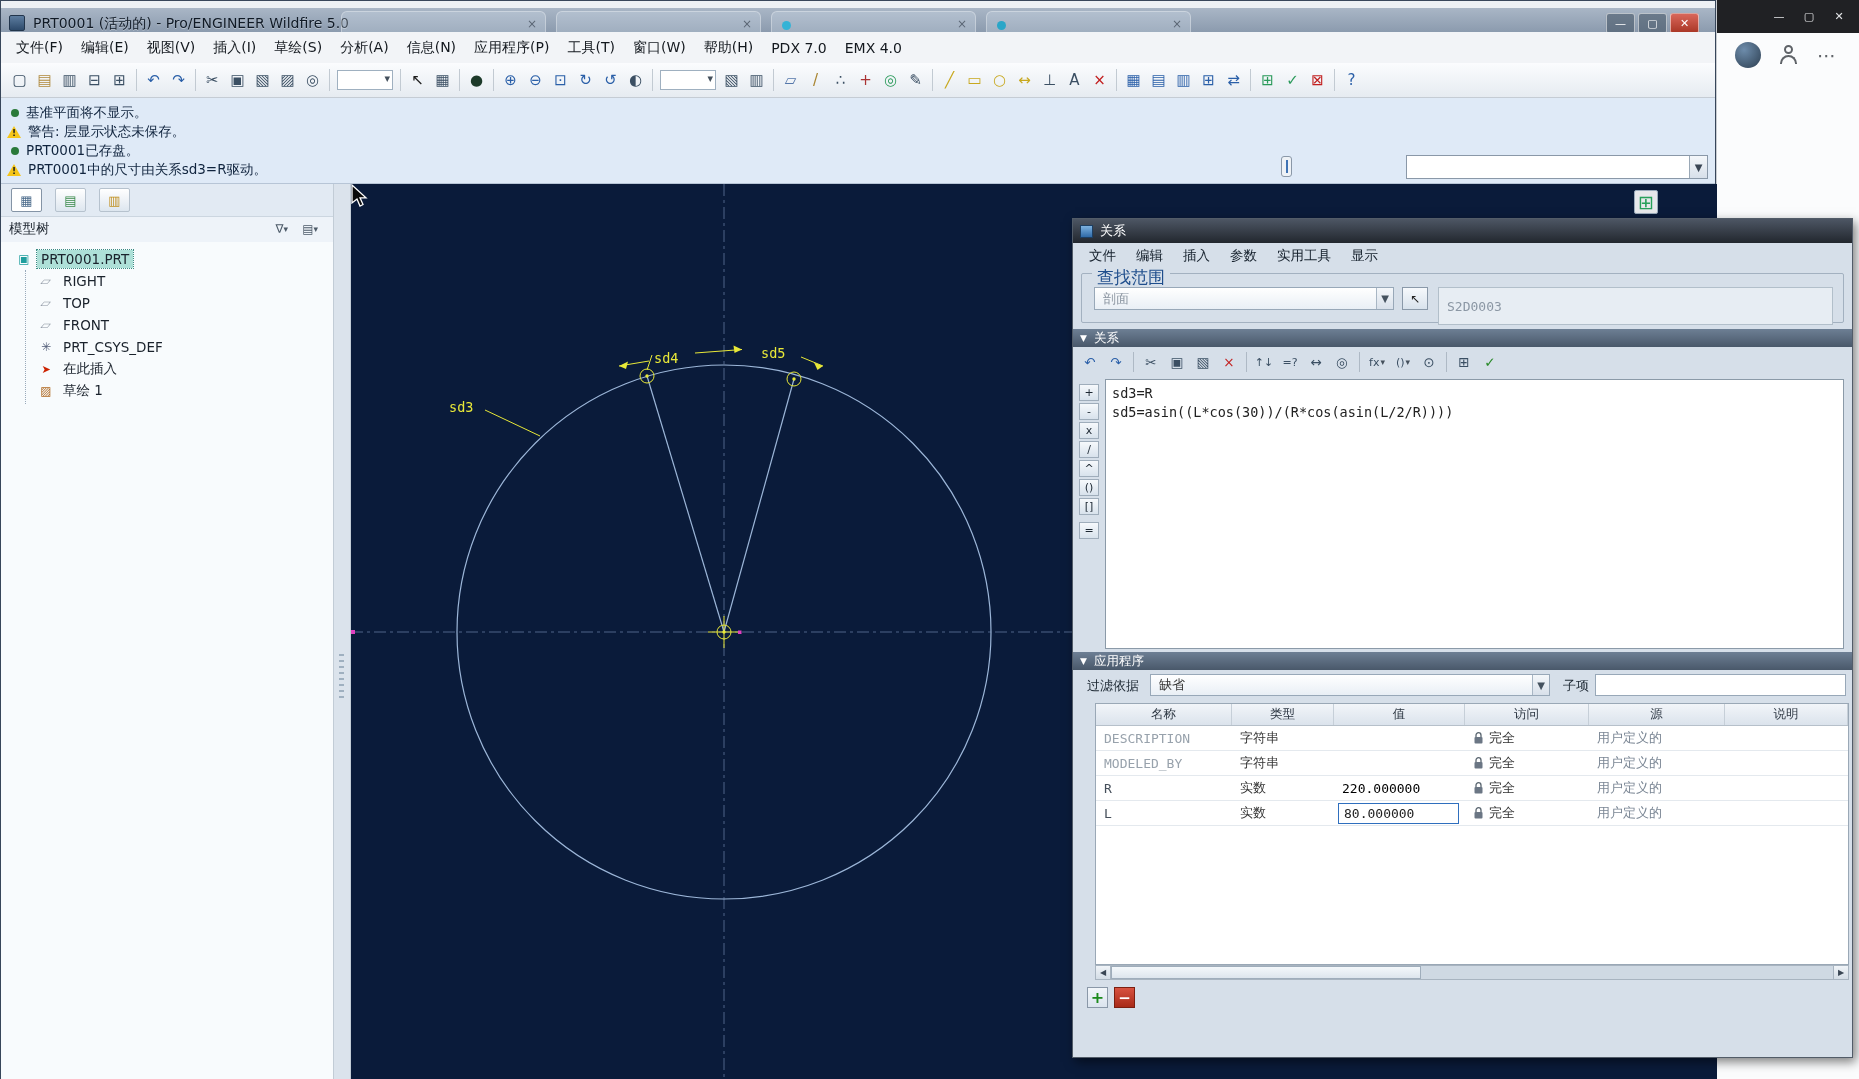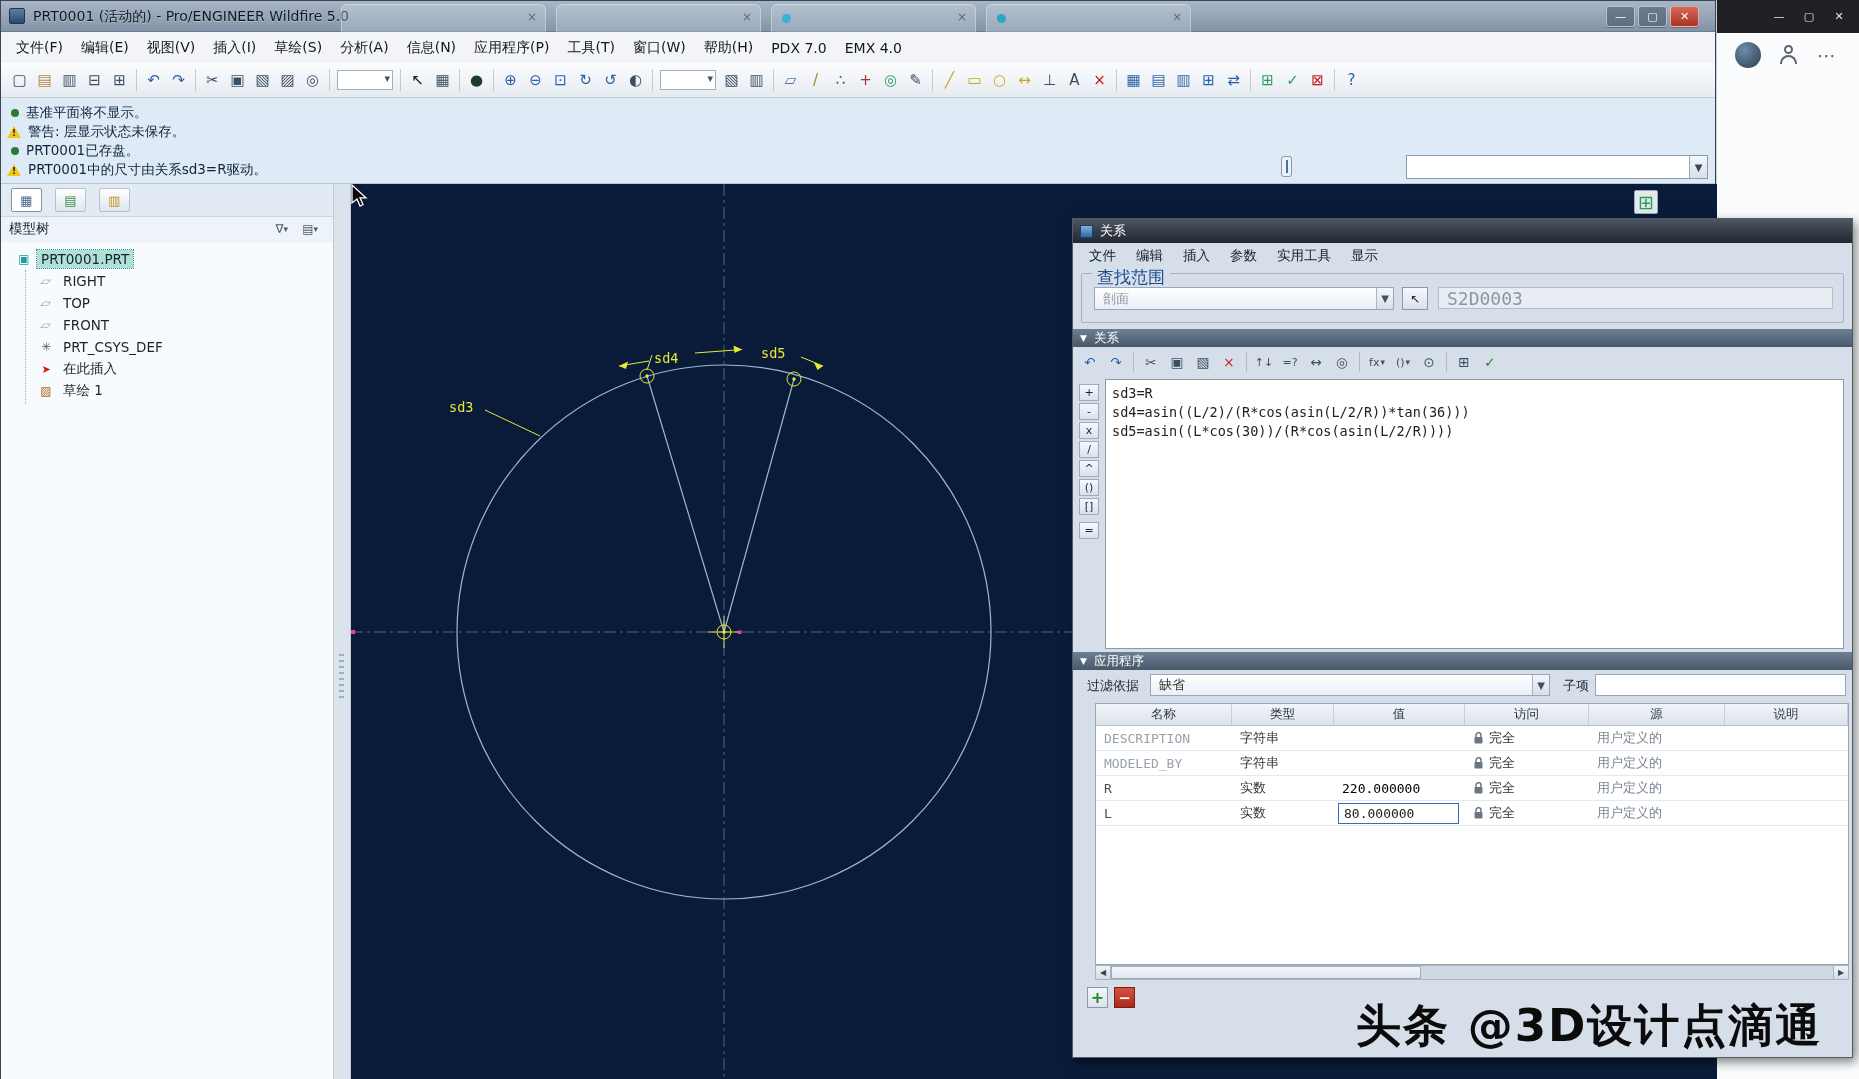--- a/index.html
+++ b/index.html
@@ -16,21 +16,21 @@
   .bwin-btn{width:28px;height:20px;display:flex;align-items:center;justify-content:center;color:#e4e6e8;font-size:11px;}
   .browser-icons{position:absolute;left:0;top:38px;width:100%;height:34px;display:flex;align-items:center;gap:16px;padding-left:18px;}
   .avatar{width:26px;height:26px;border-radius:50%;background:radial-gradient(circle at 35% 30%,#6d8cab,#2c3e50);}
   .person-ic{position:relative;width:24px;height:24px;}
   .person-ic .head{position:absolute;left:7px;top:2px;width:9px;height:9px;border:2px solid #5f6368;border-radius:50%;}
   .person-ic .body{position:absolute;left:3px;top:12px;width:17px;height:9px;border:2px solid #5f6368;border-bottom:none;border-radius:9px 9px 0 0;}
   .more-ic{color:#5f6368;font-size:19px;line-height:1;}
 
   
   .proe{position:absolute;left:0;top:0;width:1716px;height:1079px;background:#ecf0f4;border:1px solid #37465a;}
-  .titlebar{position:absolute;left:0;top:0;width:100%;height:31px;background:linear-gradient(#a9b6c6,#8494a8);border-bottom:1px solid #6d7d92;}
+  .titlebar{position:absolute;left:0;top:7px;width:100%;height:31px;background:linear-gradient(#a9b6c6,#8494a8);border-bottom:1px solid #6d7d92;}
   .app-icon{position:absolute;left:8px;top:7px;width:16px;height:16px;background:linear-gradient(#5d7da0,#2d4a6b);border:1px solid #22354c;border-radius:2px;}
   .title-text{position:absolute;left:32px;top:0;line-height:31px;font-size:14px;color:#101a26;text-shadow:0 1px 0 rgba(255,255,255,.35);white-space:nowrap;}
   .ghost-tab{position:absolute;top:3px;height:28px;width:205px;background:rgba(222,232,242,.26);border:1px solid rgba(255,255,255,.32);border-bottom:none;border-radius:6px 6px 0 0;}
   .ghost-tab .tdot{position:absolute;left:10px;top:9px;width:9px;height:9px;border-radius:50%;}
   .ghost-tab .tx{position:absolute;right:8px;top:5px;font-size:12px;color:rgba(25,35,48,.55);}
   .win-controls{position:absolute;top:5px;left:1605px;display:flex;gap:3px;}
   .wbtn{width:29px;height:21px;border:1px solid rgba(255,255,255,.55);border-radius:3px;background:rgba(62,78,95,.55);color:#fff;font-size:11px;display:flex;align-items:center;justify-content:center;box-shadow:0 1px 1px rgba(0,0,0,.3);}
   .wbtn.close{background:linear-gradient(#d9675a,#a83524);}
 
   .menubar{position:absolute;left:0;top:31px;width:100%;height:33px;background:#f2f4f7;border-bottom:1px solid #d2d8de;display:flex;align-items:center;padding-left:6px;}
@@ -95,21 +95,21 @@
   .r-title{position:absolute;left:0;top:0;width:100%;height:24px;background:linear-gradient(#4d5664,#22272e);display:flex;align-items:center;gap:7px;padding-left:7px;}
   .r-title-icon{width:13px;height:13px;background:linear-gradient(#7db2e0,#2f6aa8);border:1px solid #1d3f63;}
   .r-title-text{color:#fff;font-size:13px;}
   .r-menu{position:absolute;left:0;top:24px;width:100%;height:26px;display:flex;align-items:center;padding-left:6px;}
   .r-menu span{padding:3px 10px;font-size:13.5px;color:#15202c;}
   .r-lookin{position:absolute;left:8px;top:54px;right:8px;height:50px;border:1px solid #a3b1c0;border-radius:2px;}
   .r-lookin .legend{position:absolute;left:10px;top:-8px;background:#d6dfe9;padding:0 5px;font-size:17px;color:#1f4e8c;}
   .li-combo{position:absolute;left:12px;top:13px;width:300px;height:23px;background:linear-gradient(#fff,#e9eff5);border:1px solid #98a8b8;font-size:13px;color:#8a94a0;display:flex;align-items:center;padding-left:8px;}
   .li-combo .drop{position:absolute;right:0;top:0;width:17px;height:100%;border-left:1px solid #a8b6c4;display:flex;align-items:center;justify-content:center;font-size:10px;color:#45525f;background:linear-gradient(#f4f7fa,#d8e0ea);}
   .li-pick{position:absolute;left:320px;top:13px;width:26px;height:23px;background:linear-gradient(#f6f9fc,#d8e2ec);border:1px solid #8a99a9;display:flex;align-items:center;justify-content:center;font-size:12px;color:#222;}
-  .li-field{position:absolute;left:356px;top:13px;right:10px;height:22px;background:#e7edf3;border:1px solid #b2bfca;color:#8b97a4;font-size:18px;font-family:"DejaVu Sans Mono","Liberation Mono",monospace;display:flex;align-items:center;padding-left:8px;}
+  .li-field{position:absolute;left:356px;top:13px;right:10px;height:38px;background:#e7edf3;border:1px solid #b2bfca;color:#8b97a4;font-size:13px;font-family:"DejaVu Sans Mono","Liberation Mono",monospace;display:flex;align-items:center;padding-left:8px;}
   .r-sechdr{position:absolute;left:0;width:100%;height:18px;background:linear-gradient(#6d7f94,#49586a);color:#fff;font-size:12.5px;display:flex;align-items:center;gap:7px;padding-left:7px;}
   .r-sechdr .tri{font-size:9px;}
   .r-toolbar{position:absolute;left:4px;top:128px;right:4px;height:30px;display:flex;align-items:center;}
   .rtb{width:26px;height:24px;display:flex;align-items:center;justify-content:center;font-size:13.5px;border-radius:2px;flex:none;}
   .rsep{width:1px;height:20px;background:#aeb9c5;margin:0 4px;flex:none;}
   .op-strip{position:absolute;left:6px;top:165px;width:22px;}
   .opbtn{width:20px;height:17px;margin-bottom:2px;background:linear-gradient(#f6f9fc,#d8e2ec);border:1px solid #9fadbb;font-size:11px;color:#1c2732;display:flex;align-items:center;justify-content:center;}
   .op-eq{margin-top:7px;}
   .r-text{position:absolute;left:32px;top:160px;right:8px;height:270px;background:#fff;border:1px solid #8b9aa8;font-family:"DejaVu Sans Mono","Liberation Mono",monospace;font-size:13.5px;color:#222;padding:4px 6px;line-height:19px;overflow:hidden;}
   .r-filter{position:absolute;left:0;top:453px;width:100%;height:26px;}
@@ -599,21 +599,20 @@
           <div class="opbtn">x</div>
           <div class="opbtn">/</div>
           <div class="opbtn">^</div>
           <div class="opbtn">()</div>
           <div class="opbtn">[]</div>
           <div class="opbtn op-eq">=</div>
         </div>
 
       <div class="r-text">
         <div>sd3=R</div>
-        <div>sd4=asin((L/2)/(R*cos(asin(L/2/R))*tan(36)))</div>
         <div>sd5=asin((L*cos(30))/(R*cos(asin(L/2/R))))</div>
       </div>
 
       <div class="r-sechdr" style="top:433px;">
         <span class="tri">▼</span>
         <span>应用程序</span>
       </div>
 
       <div class="r-filter">
         <span class="rf-label">过滤依据</span>
@@ -710,15 +709,14 @@
       <div class="add-param">
           <span>+</span>
         </div>
       <div class="remove-param">
           <span>−</span>
         </div>
     </div>
 
   </div>
 
-  <div class="watermark">头条 @3D设计点滴通</div>
 
 </div>
 
 </body></html>

